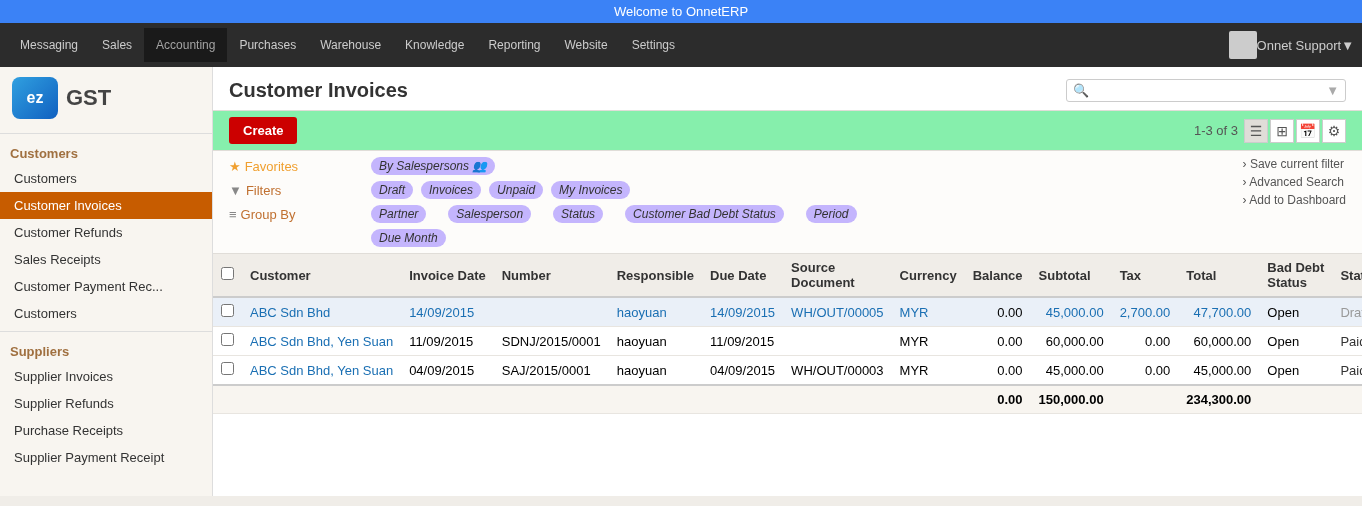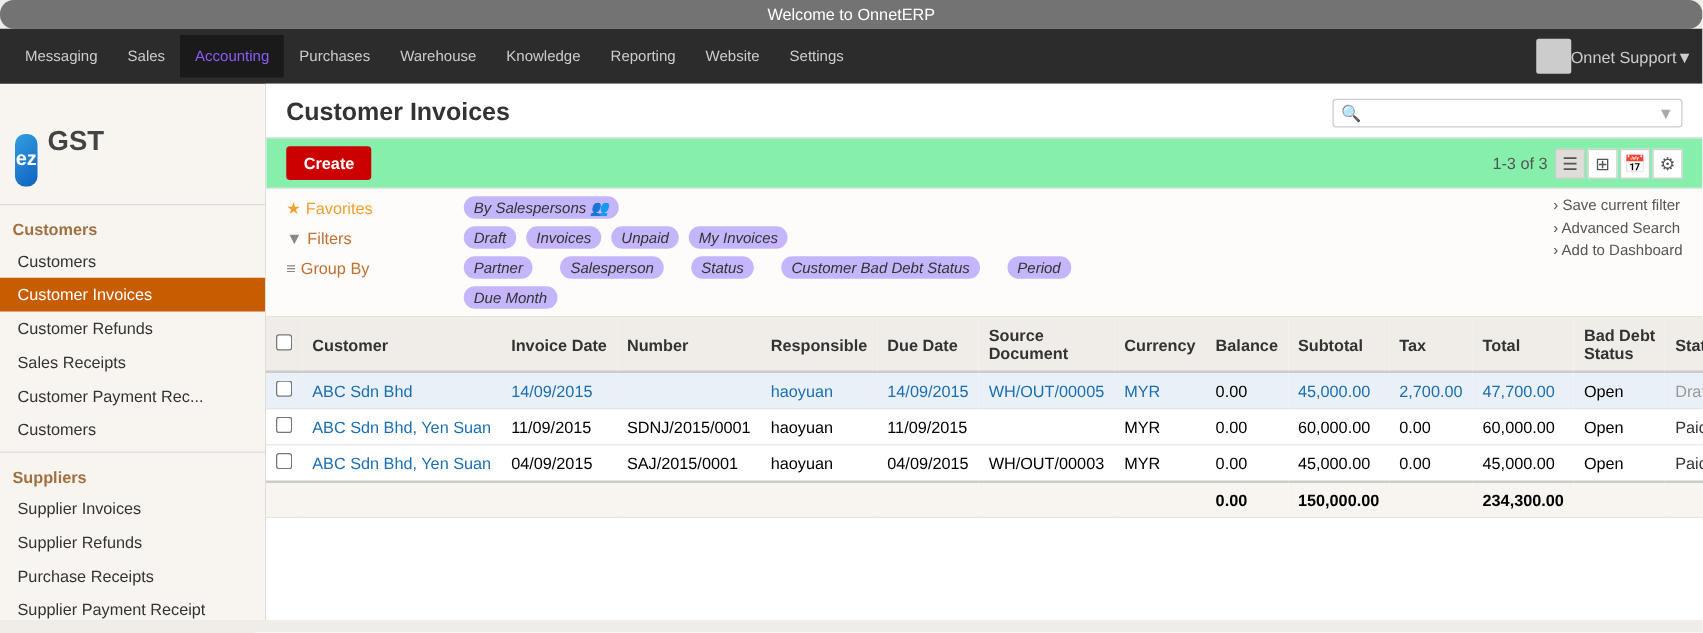--- a/index.html
+++ b/index.html
@@ -1,43 +1,42 @@
 <!DOCTYPE html>
 <html><head>
   <meta charset="utf-8">
   <style>
     * { box-sizing: border-box; margin: 0; padding: 0; }
     body { font-family: Arial, sans-serif; font-size: 13px; background: #f0ede8; }
 
     
     .top-banner {
-      background: #737373;
+      background: #3b82f6;
       text-align: center;
       color: white;
       font-size: 13px;
       padding: 4px 16px;
-      border-radius: 11px;
     }
     .nav-bar {
       background: #2c2c2c;
       display: flex;
       align-items: center;
       padding: 0 8px;
       height: 44px;
     }
     .nav-bar a {
       color: #ccc;
       text-decoration: none;
       padding: 10px 12px;
       font-size: 12px;
       display: inline-block;
     }
     .nav-bar a.active {
       background: #1a1a1a;
-      color: #8b5cf6;
+      color: #a3a3a3;
     }
     .nav-right {
       margin-left: auto;
       display: flex;
       align-items: center;
       gap: 0;
     }
     .nav-right .user-icon {
       width: 28px; height: 28px;
       background: #ccc;
@@ -216,42 +215,42 @@
       white-space: nowrap;
     }
     .data-table td {
       padding: 6px 8px;
       border-bottom: 1px solid #e8e5e0;
       vertical-align: middle;
       white-space: nowrap;
     }
     .data-table tr.highlight td { background: #eaf0f8; }
     .link-blue { color: #1a6fb3; cursor: pointer; text-decoration: none; }
-    .text-right { }
+    .text-right { text-align: right; }
     .checkbox-col { width: 24px; text-align: center; }
     .status-draft { color: #999; }
     .status-paid { color: #333; }
     .footer-row td {
       background: #f8f5f0;
       font-weight: bold;
       border-top: 2px solid #ccc;
     }
 
     .logo-area {
       padding: 10px 12px;
       display: flex;
       align-items: center;
       gap: 8px;
     }
     .logo-icon {
-      width: 18px; height: 42px;
+      width: 46px; height: 42px;
       background: linear-gradient(135deg, #30a0e0, #1060c0);
       border-radius: 8px;
       display: flex; align-items: center; justify-content: center;
-      color: white; font-weight: bold; font-size: 16px; margin-top: 30px;
+      color: white; font-weight: bold; font-size: 16px;
     }
     .logo-text {
       font-size: 22px;
       font-weight: bold;
       color: #444;
     }
     .sidebar-divider {
       height: 1px;
       background: #ddd;
       margin: 4px 0;

